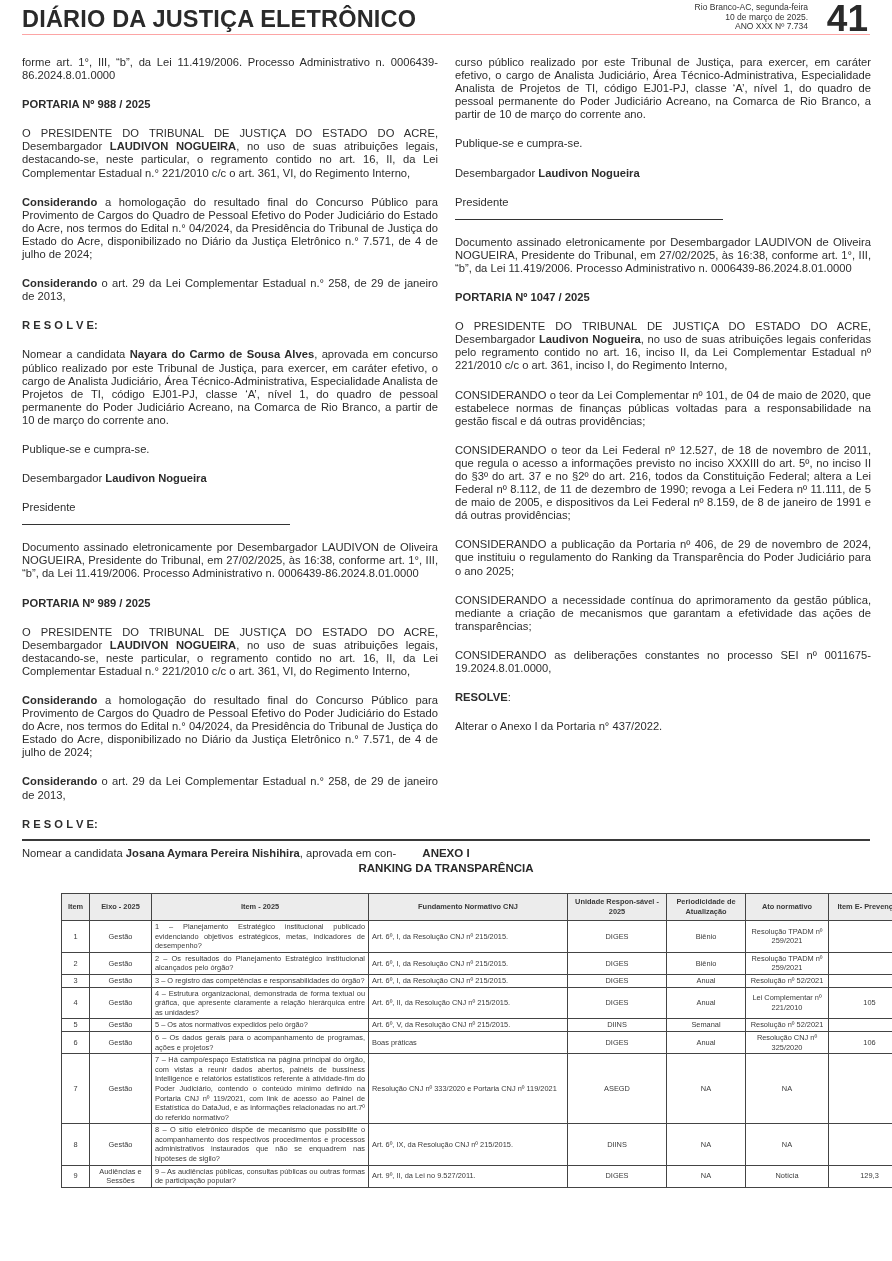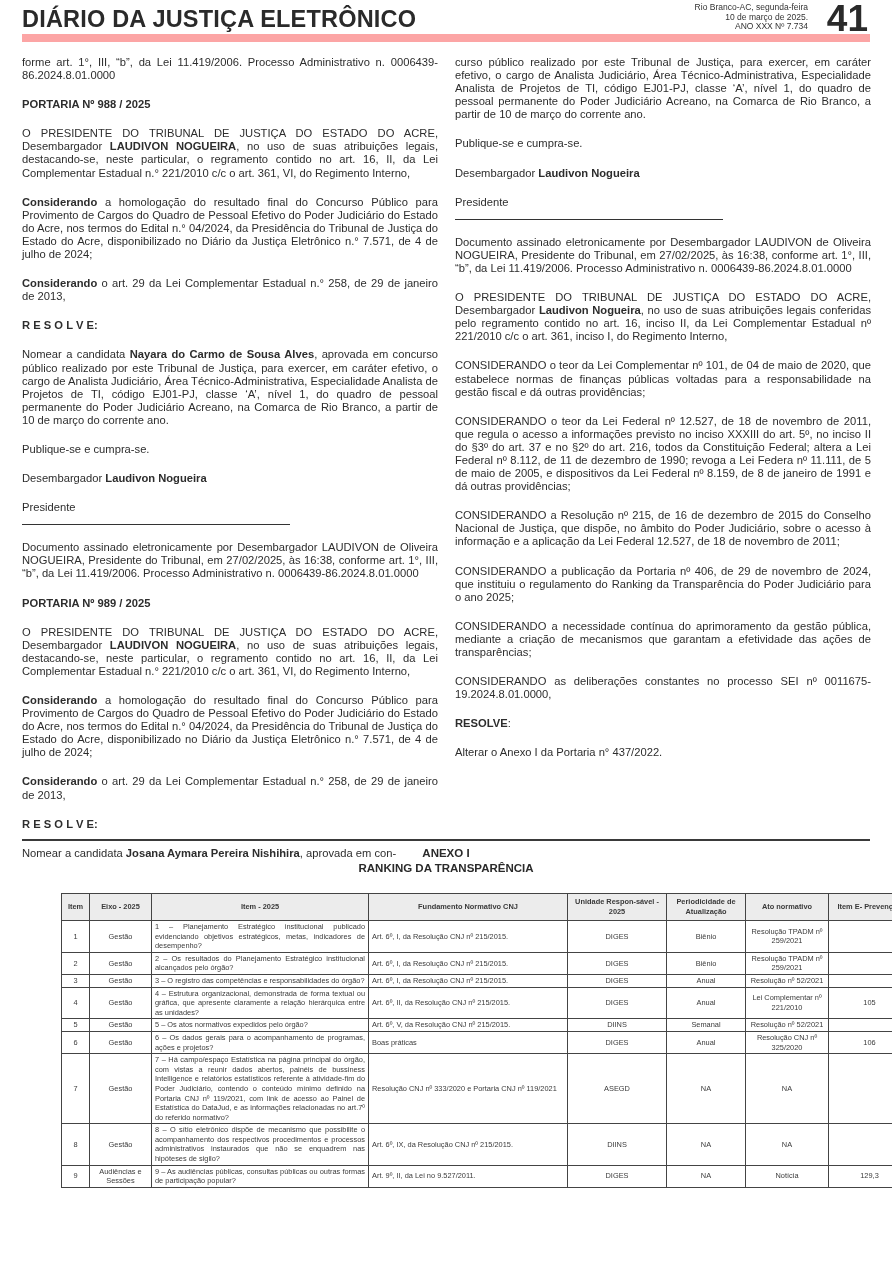--- a/index.html
+++ b/index.html
@@ -1,19 +1,19 @@
 <!DOCTYPE html>
 <html><head>
 <meta charset="utf-8">
 <style>
   html, body { margin: 0; padding: 0; background: #ffffff; }
   body { width: 892px; height: 1261px; position: relative; overflow: hidden;
          font-family: "Liberation Sans", sans-serif; color: #2b2b2b; }
   .header { position: absolute; left: 22px; top: 0; width: 848px; height: 34px;
-            border-bottom: 8px solid #fca5a5; }
+            border-bottom: 1px solid #fca5a5; }
   .masthead { position: absolute; left: 0; top: 6px; font-size: 23.5px; font-weight: bold;
               letter-spacing: 0.2px; color: #2a2a2a; white-space: nowrap; }
   .meta { position: absolute; right: 62px; top: 3px; font-size: 8.5px; line-height: 9.6px;
           text-align: right; color: #333; }
   .pagenum { position: absolute; right: 2px; top: -2px; font-size: 37px; font-weight: bold;
              color: #2a2a2a; }
   .col { position: absolute; top: 40px; width: 416px; font-size: 11.2px; line-height: 13.1px;
          text-align: justify; color: #2d2d2d; }
   .col.left { left: 22px; }
   .col.right { left: 455px; }
@@ -68,24 +68,24 @@
 </div>
 
 <div class="col right">
   <p>curso público realizado por este Tribunal de Justiça, para exercer, em caráter efetivo, o cargo de Analista Judiciário, Área Técnico-Administrativa, Especialidade Analista de Projetos de TI, código EJ01-PJ, classe ‘A’, nível 1, do quadro de pessoal permanente do Poder Judiciário Acreano, na Comarca de Rio Branco, a partir de 10 de março do corrente ano.</p>
   <p>Publique-se e cumpra-se.</p>
   <p class="tight"><span>Desembargador </span><span class="b">Laudivon Nogueira</span></p>
   <p class="tight">Presidente</p>
   <span class="sigline"></span>
   <p>Documento assinado eletronicamente por Desembargador LAUDIVON de Oliveira NOGUEIRA, Presidente do Tribunal, em 27/02/2025, às 16:38, conforme art. 1°, III, “b”, da Lei 11.419/2006. Processo Administrativo n. 0006439-86.2024.8.01.0000</p>
 
+  <p class="b">PORTARIA Nº 1047 / 2025</p>
   <p><span>O PRESIDENTE DO TRIBUNAL DE JUSTIÇA DO ESTADO DO ACRE, Desembargador </span><span class="b">Laudivon Nogueira</span><span>, no uso de suas atribuições legais conferidas pelo regramento contido no art. 16, inciso II, da Lei Complementar Estadual nº 221/2010 c/c o art. 361, inciso I, do Regimento Interno,</span></p>
   <p>CONSIDERANDO o teor da Lei Complementar nº 101, de 04 de maio de 2020, que estabelece normas de finanças públicas voltadas para a responsabilidade na gestão fiscal e dá outras providências;</p>
   <p>CONSIDERANDO o teor da Lei Federal nº 12.527, de 18 de novembro de 2011, que regula o acesso a informações previsto no inciso XXXIII do art. 5º, no inciso II do §3º do art. 37 e no §2º do art. 216, todos da Constituição Federal; altera a Lei Federal nº 8.112, de 11 de dezembro de 1990; revoga a Lei Federa nº 11.111, de 5 de maio de 2005, e dispositivos da Lei Federal nº 8.159, de 8 de janeiro de 1991 e dá outras providências;</p>
-  <p>CONSIDERANDO a Resolução nº 215, de 16 de dezembro de 2015 do Conselho Nacional de Justiça, que dispõe, no âmbito do Poder Judiciário, sobre o acesso à informação e a aplicação da Lei Federal 12.527, de 18 de novembro de 2011;</p>
   <p>CONSIDERANDO a publicação da Portaria nº 406, de 29 de novembro de 2024, que instituiu o regulamento do Ranking da Transparência do Poder Judiciário para o ano 2025;</p>
   <p>CONSIDERANDO a necessidade contínua do aprimoramento da gestão pública, mediante a criação de mecanismos que garantam a efetividade das ações de transparências;</p>
   <p>CONSIDERANDO as deliberações constantes no processo SEI nº 0011675-19.2024.8.01.0000,</p>
   <p><span class="b">RESOLVE</span><span>:</span></p>
   <p>Alterar o Anexo I da Portaria n° 437/2022.</p>
 </div>
 
 <div class="rule"></div>
 
 <div class="annex-title">

